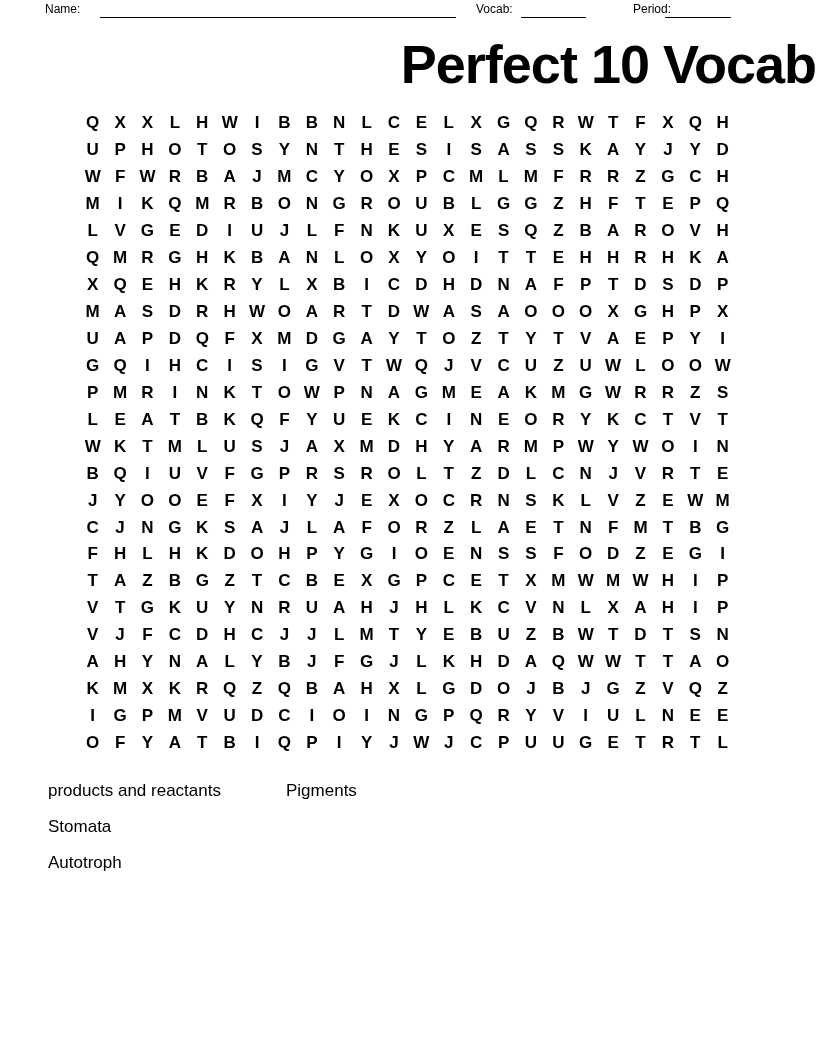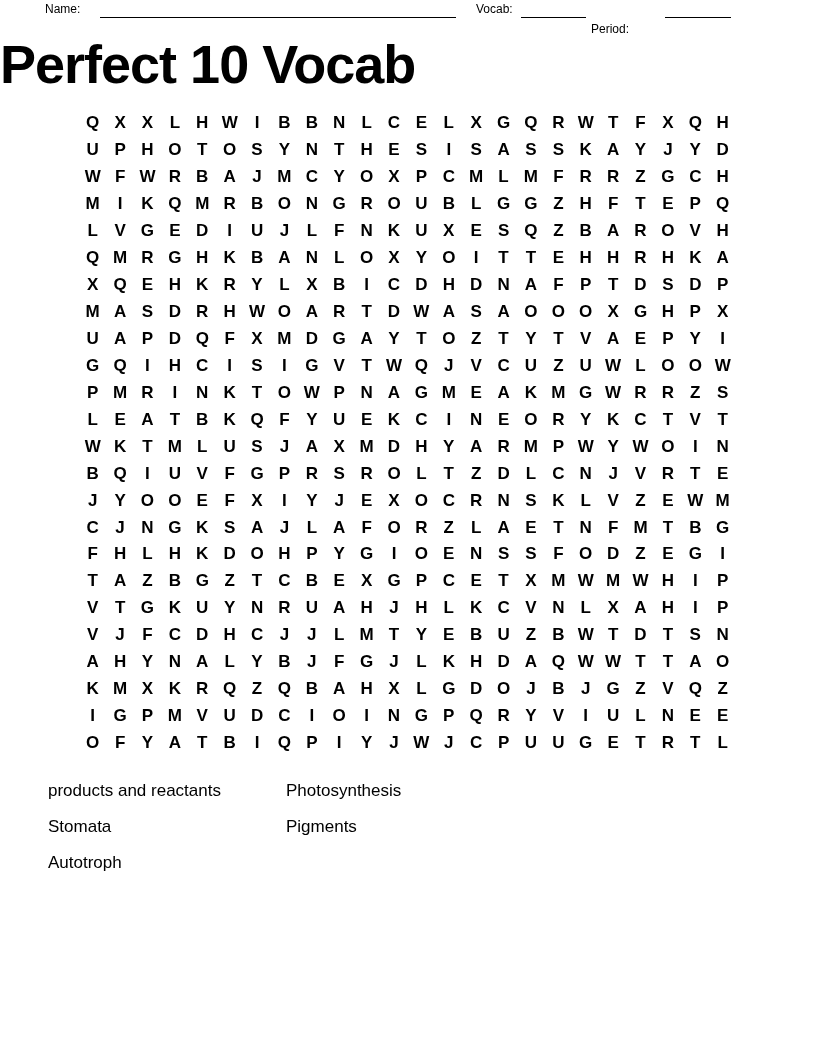--- a/index.html
+++ b/index.html
@@ -7,29 +7,29 @@
     width: 816px; height: 1056px;
     background: #ffffff; color: #000000;
     font-family: "Liberation Sans", sans-serif;
     position: relative; overflow: hidden;
   }
   
   .hdr { position: absolute; top: 0; left: 0; width: 816px; height: 24px; }
   .hdr .lbl { position: absolute; top: 2px; font-size: 12px; font-weight: 400; }
   .lbl-name   { left: 45px; }
   .lbl-date   { left: 476px; }
-  .lbl-period { left: 591px; margin-top: 20px; }
+  .lbl-period { left: 633px; }
   .blank { position: absolute; top: 2px; height: 15px; border-bottom: 1.5px solid #000; }
   .blank-name   { left: 100px; width: 356px; }
   .blank-date   { left: 521px; width: 65px; }
   .blank-period { left: 665px; width: 66px; }
   
   .title {
     position: absolute; top: 36px; left: 0; width: 816px;
-    text-align: left;
+    text-align: right;
     font-size: 54px; line-height: 56px; font-weight: 700;
     letter-spacing: -1px;
   }
   
   .ws-grid {
     position: absolute; left: 79px; top: 110px;
     display: grid;
     grid-template-columns: repeat(24, 27.4px);
     grid-auto-rows: 26.95px;
   }
@@ -644,16 +644,15 @@
     <span class="cell">L</span>
   </div>
 
 <div class="word-bank">
     <div class="wb-col">
       <div class="wb-item">products and reactants</div>
       <div class="wb-item">Stomata</div>
       <div class="wb-item">Autotroph</div>
     </div>
     <div class="wb-col">
-      <div class="wb-item">Photosynthesis</div>
       <div class="wb-item">Pigments</div>
     </div>
   </div>
 
 </body></html>

